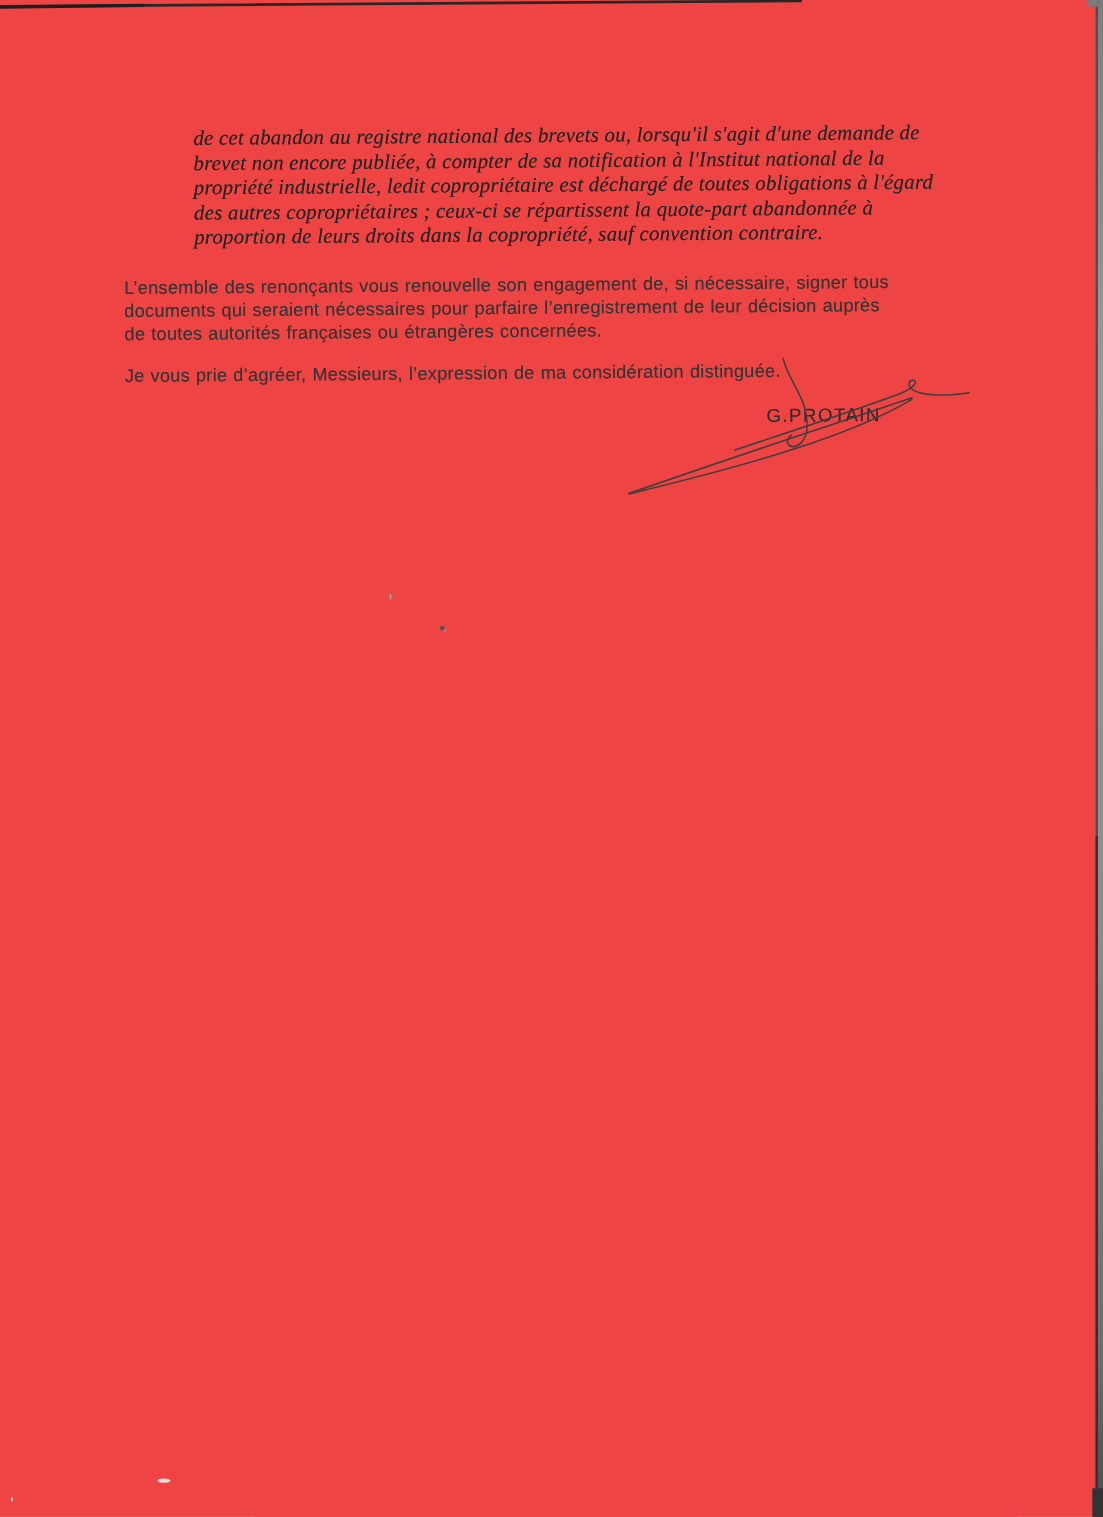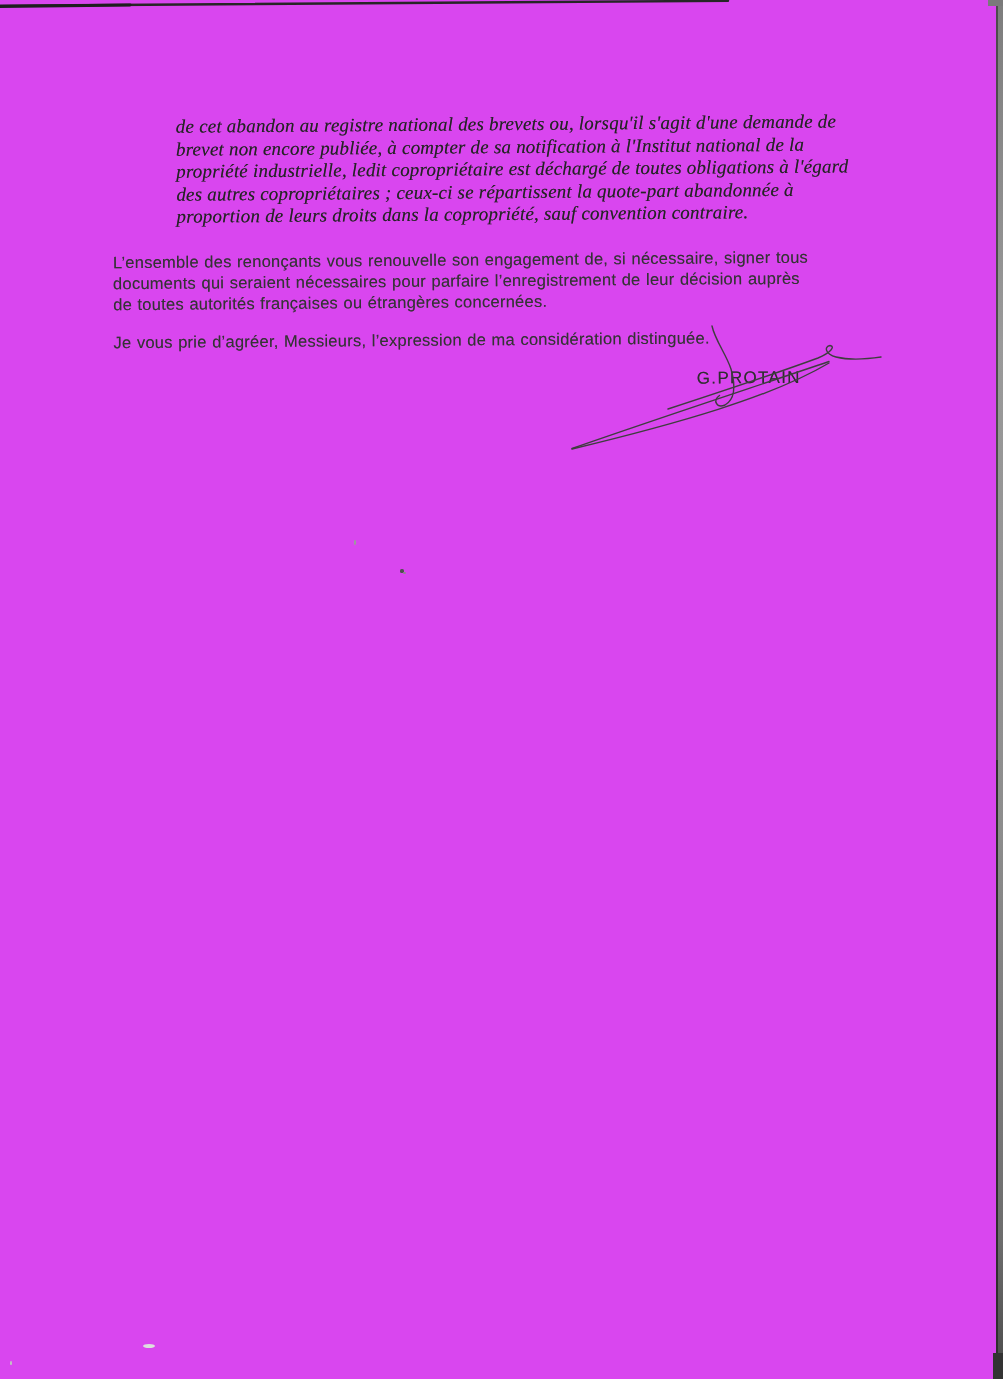--- a/index.html
+++ b/index.html
@@ -5,21 +5,21 @@
   html, body { margin: 0; padding: 0; }
   body {
     width: 1003px; height: 1379px;
     background: #ffffff;
     font-family: "Liberation Sans", sans-serif;
     position: relative;
     overflow: hidden;
   }
   .page {
     position: absolute; inset: 0;
-    background: #d946ef;
+    background: #ef4444;
   }
   
   .content {
     position: absolute; inset: 0;
     transform: rotate(-0.45deg);
     transform-origin: 140px 280px;
   }
   .quote {
     position: absolute; left: 177px; top: 116px;
     font-family: "Liberation Serif", serif;

